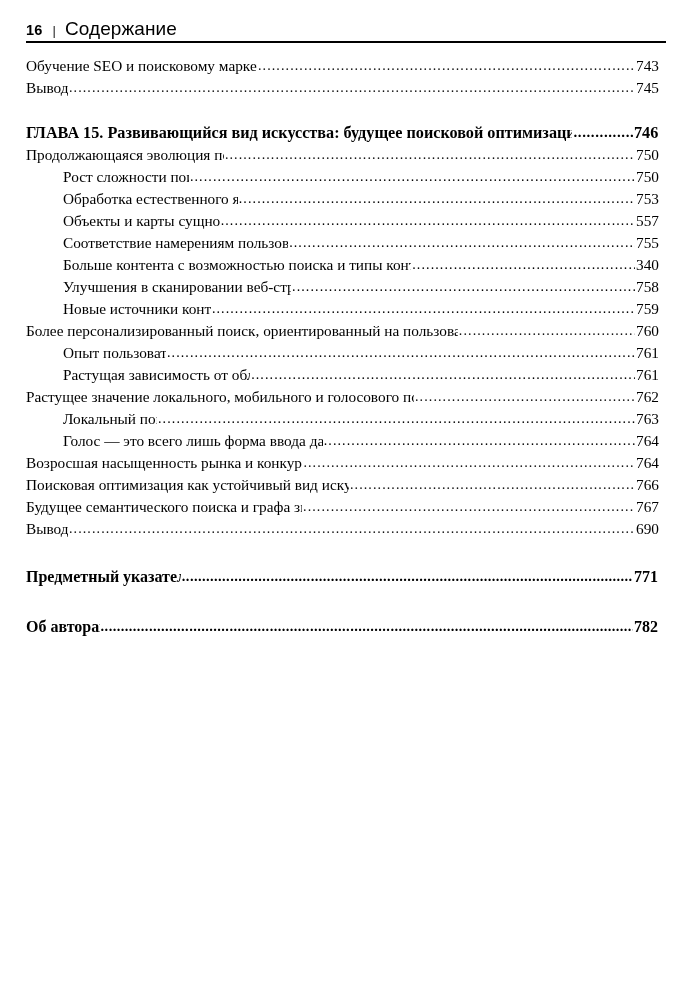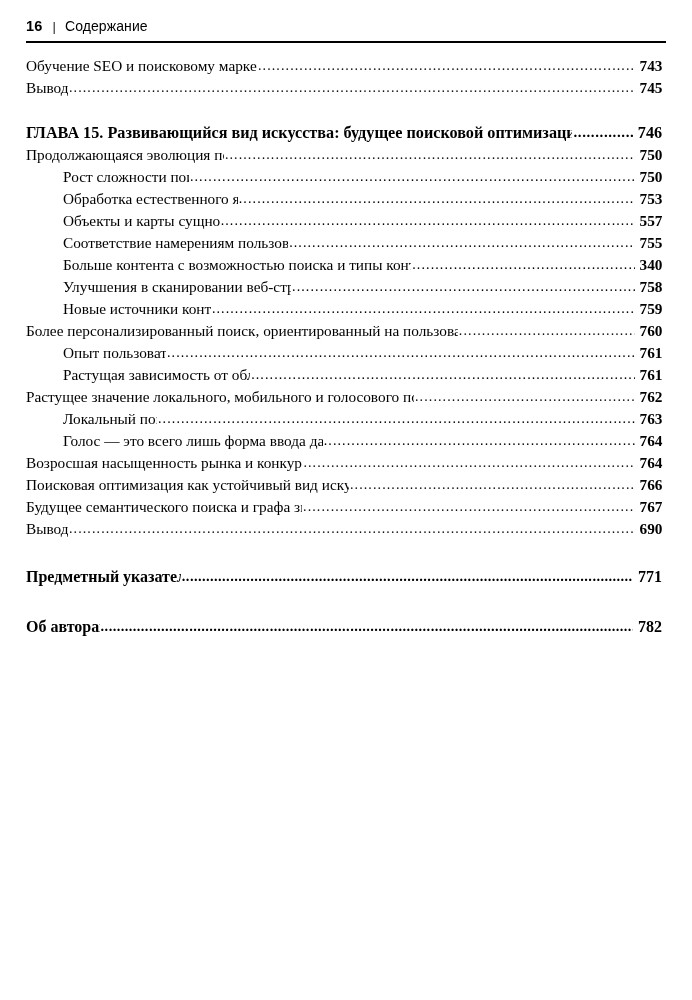--- a/index.html
+++ b/index.html
@@ -41,21 +41,21 @@
     font-weight: bold;
     letter-spacing: 0.2px;
   }
   .header .sep {
     font-size: 13px;
     font-weight: normal;
     margin: 0 9px 0 10px;
     color: #1a1a1a;
   }
   .header .hdr-title {
-    font-size: 14px;
+    font-size: 19px;
     font-weight: normal;
     letter-spacing: 0.1px;
   }
   .header-rule {
     position: absolute;
     left: 26px;
     top: 41px;
     width: 640px;
     height: 2px;
     background: #000000;
@@ -85,24 +85,23 @@
     flex: 1 1 auto;
     overflow: hidden;
     margin: 0 1px;
     letter-spacing: 1.1px;
     font-size: 14px;
     position: relative;
     top: -1px;
   }
   .entry .pageno {
     flex: 0 0 auto;
-    text-align: center;
+    text-align: left;
     min-width: 30px;
     font-variant-numeric: lining-nums;
-    font-weight: bold;
   }
 
   
   .lvl1 { margin-left: 0px; }
   .lvl1 .leader { color: #111; }
 
   
   .lvl2 { margin-left: 37px; }
   .lvl2 .etitle,
   .lvl2 .leader,

